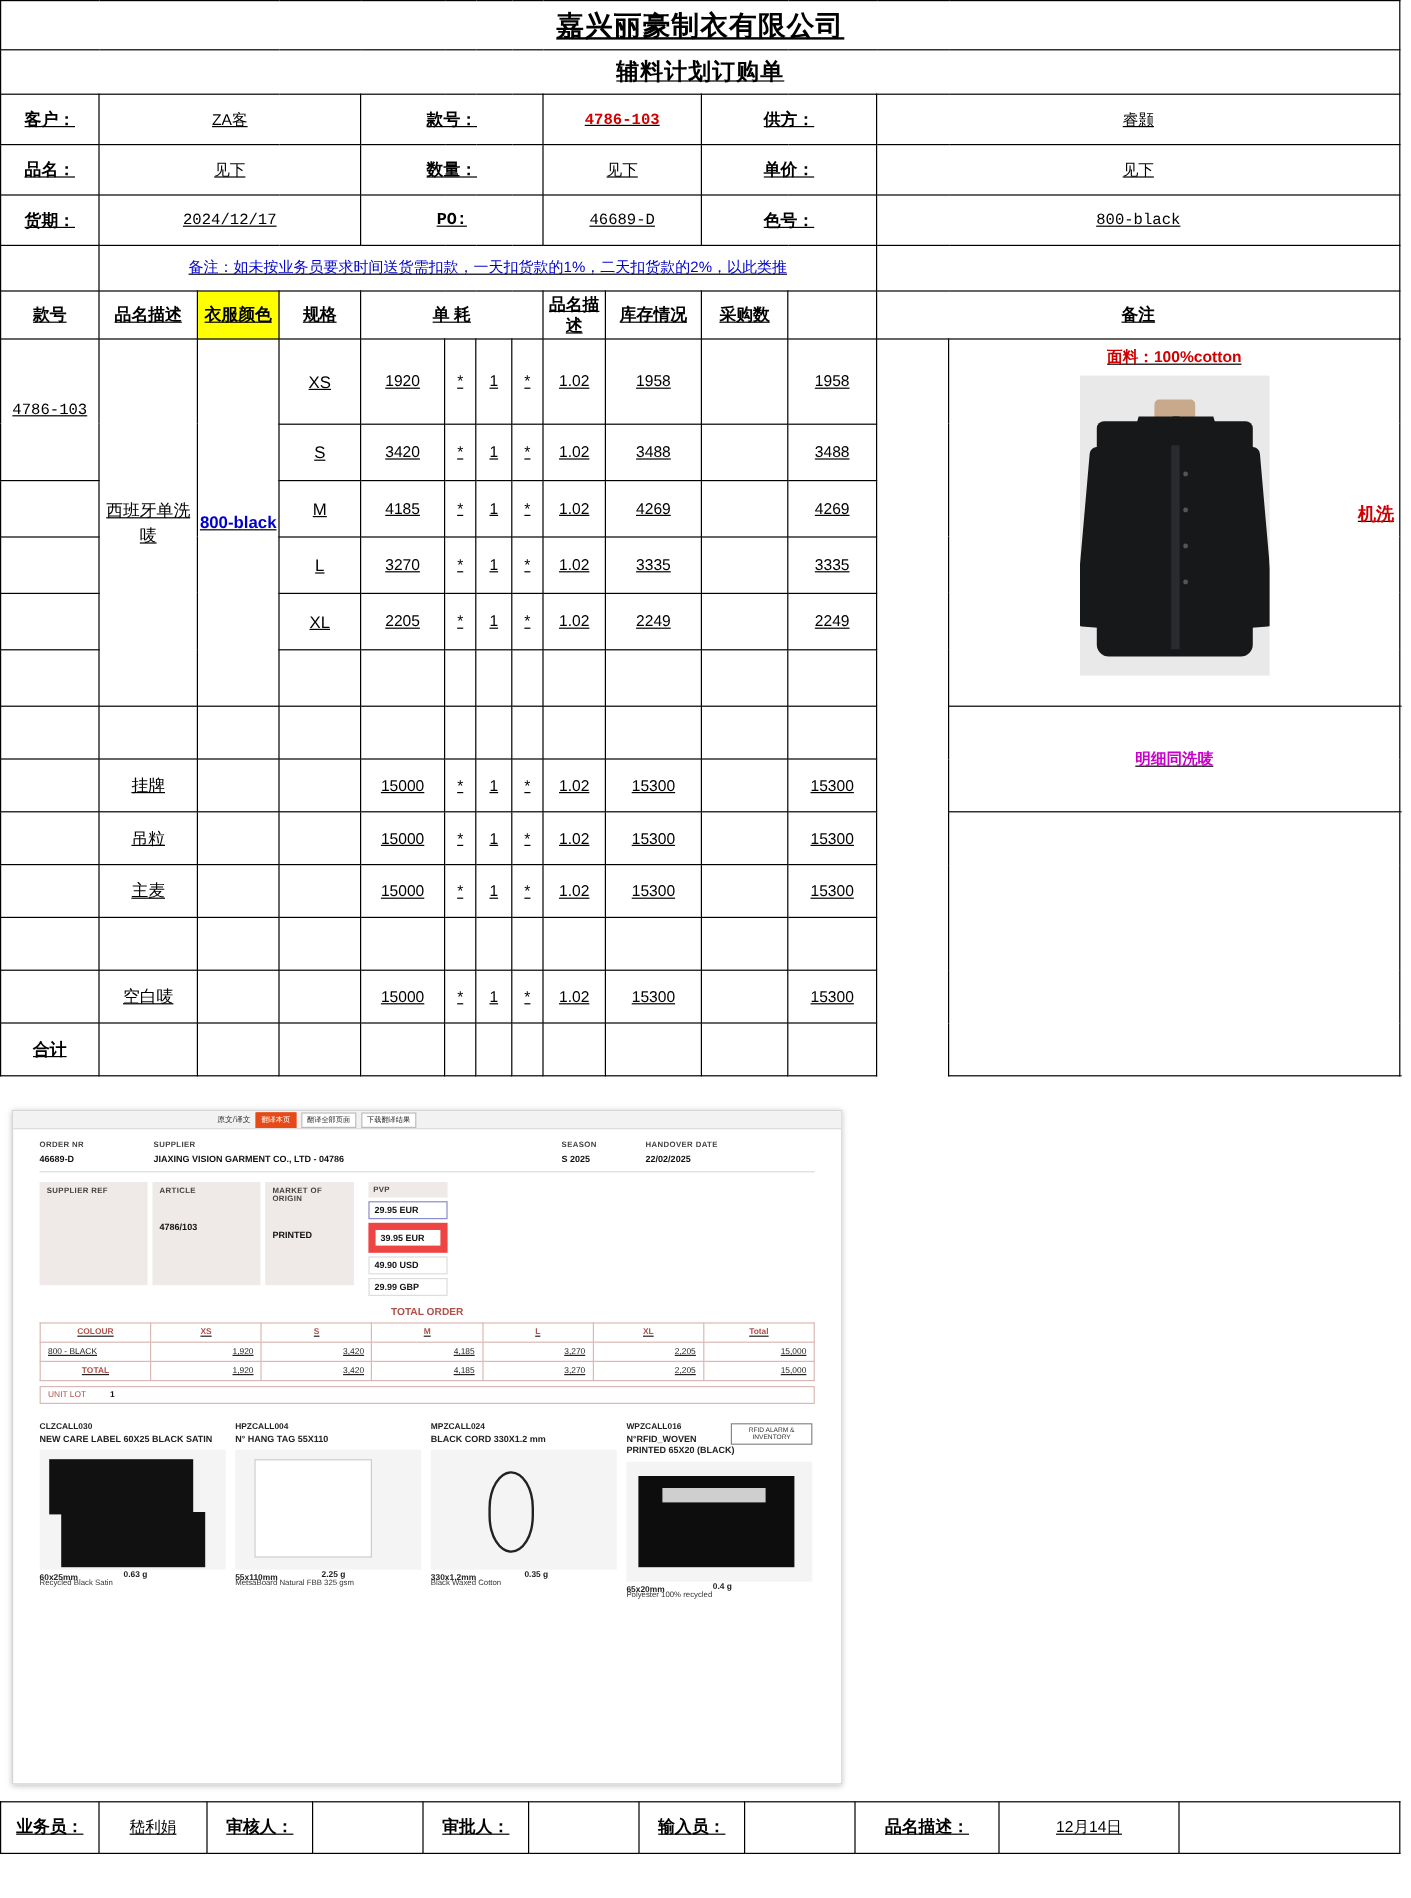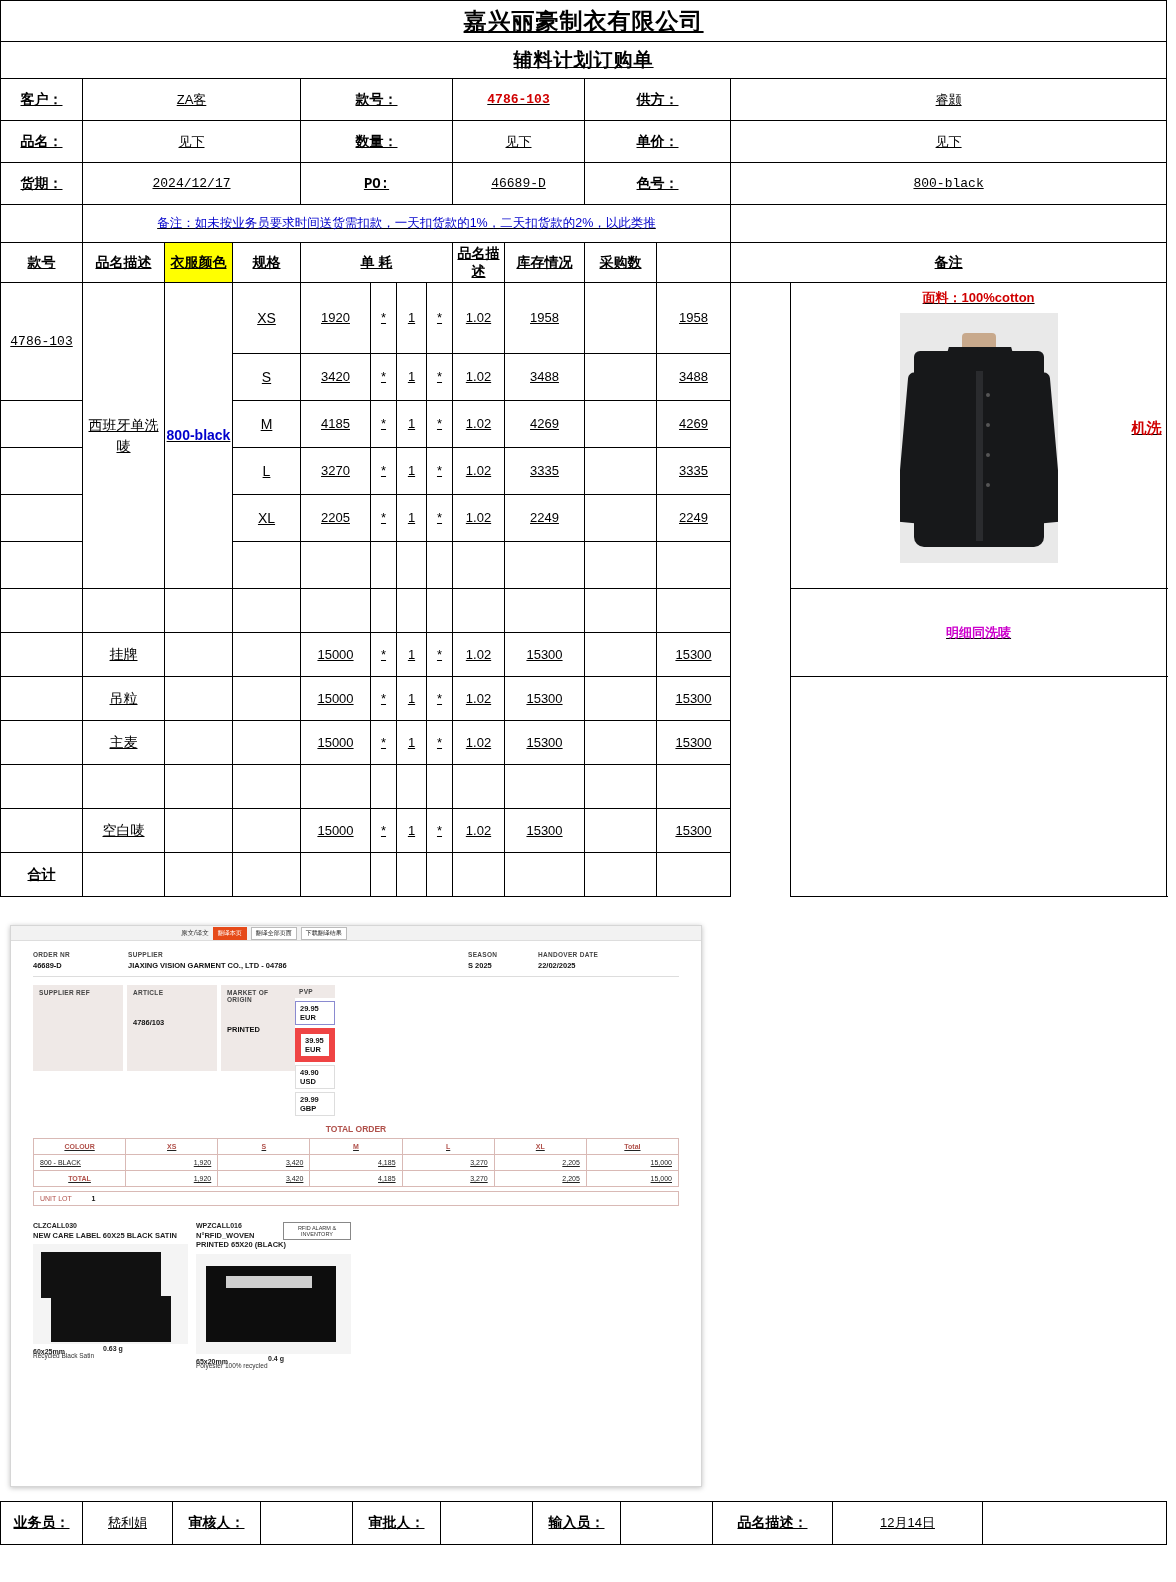--- a/index.html
+++ b/index.html
@@ -431,21 +431,21 @@
         <div class="ov-v"></div>
       </div>
       <div class="ov-field ov-box" style="width:78px;height:78px;padding:4px 6px;margin-left:4px;">
         <div class="ov-k">ARTICLE</div>
         <div class="ov-v" style="margin-top:22px;">4786/103</div>
       </div>
       <div class="ov-field ov-box" style="width:62px;height:78px;padding:4px 6px;margin-left:4px;">
         <div class="ov-k">MARKET OF ORIGIN</div>
         <div class="ov-v" style="margin-top:22px;">PRINTED</div>
       </div>
-      <div class="ov-field" style="width:40px;margin-left:0;">
+      <div class="ov-field" style="width:66px;margin-left:12px;">
         <div class="ov-k ov-box" style="padding:3px 4px;">PVP</div>
         <div class="ov-v" style="border:1px solid #8a8ad0;padding:2px 4px;">29.95 EUR</div>
         <div class="ov-v" style="border:6px solid #ef4444;padding:2px 4px;">39.95 EUR</div>
         <div class="ov-v" style="border:1px solid #ddd;padding:2px 4px;">49.90 USD</div>
         <div class="ov-v" style="border:1px solid #ddd;padding:2px 4px;">29.99 GBP</div>
       </div>
     </div>
 
     <div class="ov-total-title">TOTAL ORDER</div>
 
@@ -493,21 +493,41 @@
         <div class="ov-desc">NEW CARE LABEL 60X25 BLACK SATIN</div>
         <div class="ov-img">
           <div class="swatch-black" style="top:8px"></div>
           <div class="swatch-black" style="top:52px;left:18px"></div>
         </div>
         <div class="ov-meta">60x25mm</div>
         <div class="ov-meta" style="margin-top:-10px;margin-left:70px;">0.63 g</div>
         <div class="ov-sub">Recycled Black Satin</div>
       </div>
 
-
+      <div class="ov-item">
+        <div class="ov-code">HPZCALL004</div>
+        <div class="ov-desc">N° HANG TAG 55X110</div>
+        <div class="ov-img">
+          <div class="swatch-white"></div>
+        </div>
+        <div class="ov-meta">55x110mm</div>
+        <div class="ov-meta" style="margin-top:-10px;margin-left:72px;">2.25 g</div>
+        <div class="ov-sub">Metsä​Board Natural FBB 325 gsm</div>
+      </div>
+
+      <div class="ov-item">
+        <div class="ov-code">MPZCALL024</div>
+        <div class="ov-desc">BLACK CORD 330X1.2 mm</div>
+        <div class="ov-img">
+          <div class="cord"></div>
+        </div>
+        <div class="ov-meta">330x1.2mm</div>
+        <div class="ov-meta" style="margin-top:-10px;margin-left:78px;">0.35 g</div>
+        <div class="ov-sub">Black Waxed Cotton</div>
+      </div>
 
       <div class="ov-item">
         <div class="rfid-alarm" style="float:right;width:60px;">RFID ALARM &amp; INVENTORY</div>
         <div class="ov-code">WPZCALL016</div>
         <div class="ov-desc">N°RFID_WOVEN PRINTED 65X20 (BLACK)</div>
         <div class="ov-img">
           <div class="rfid"></div>
           <div class="rfid-strip"></div>
         </div>
         <div class="ov-meta">65x20mm</div>

